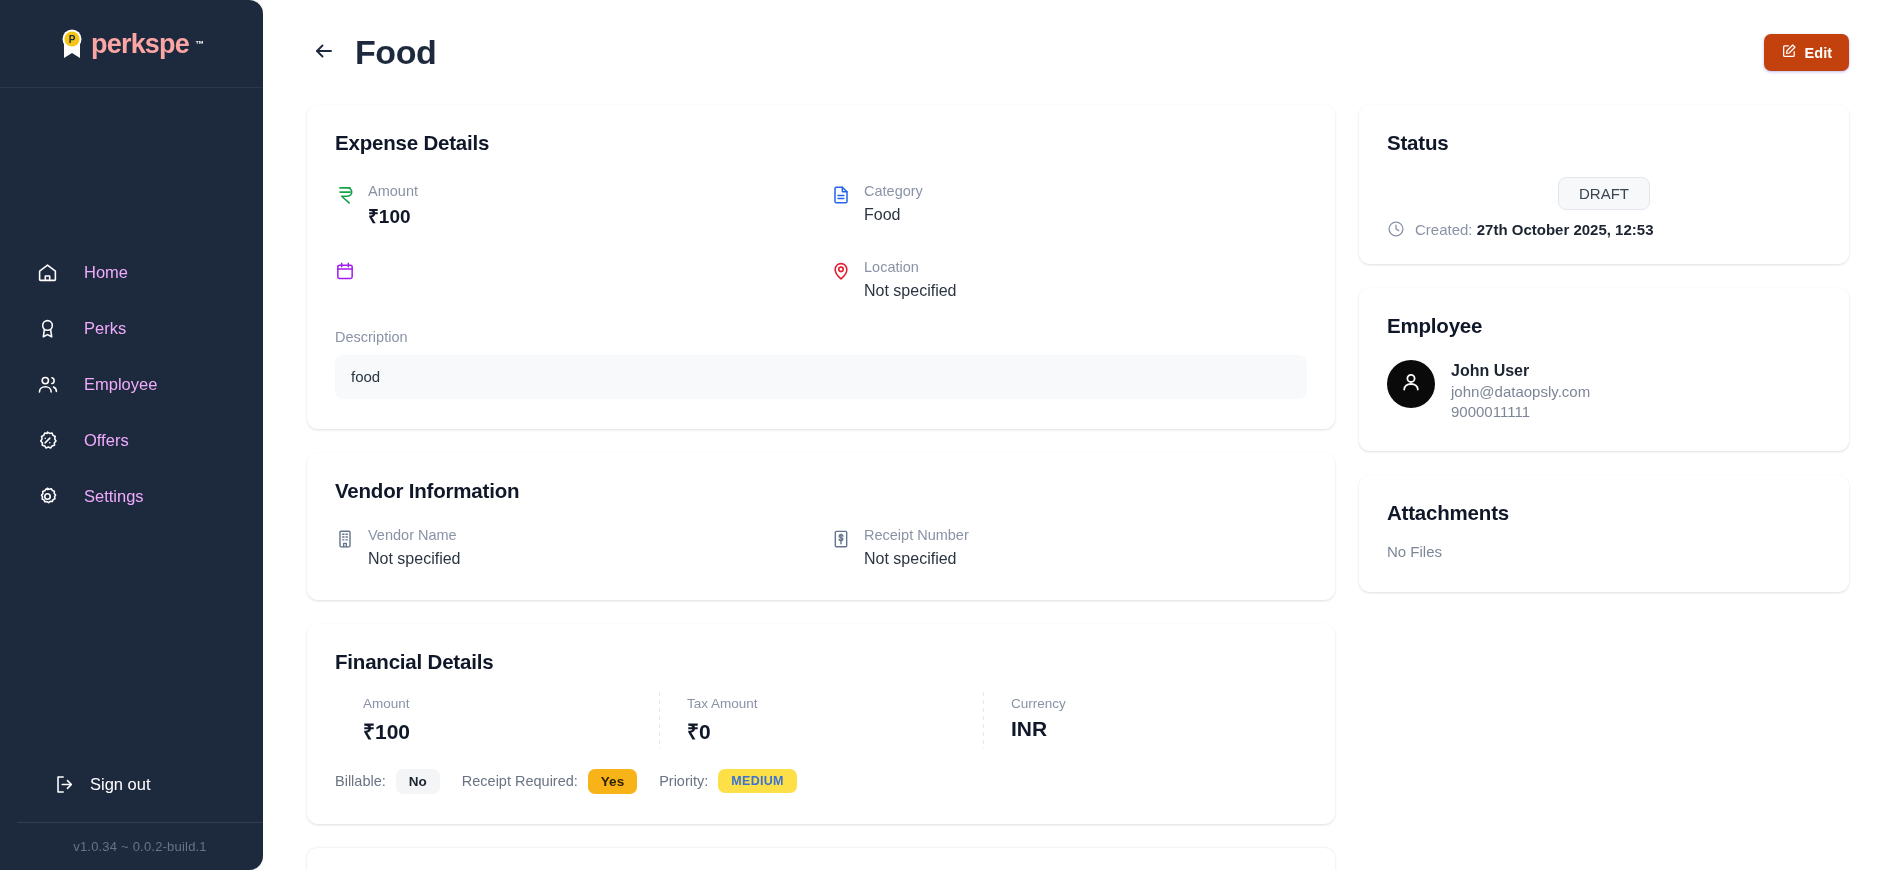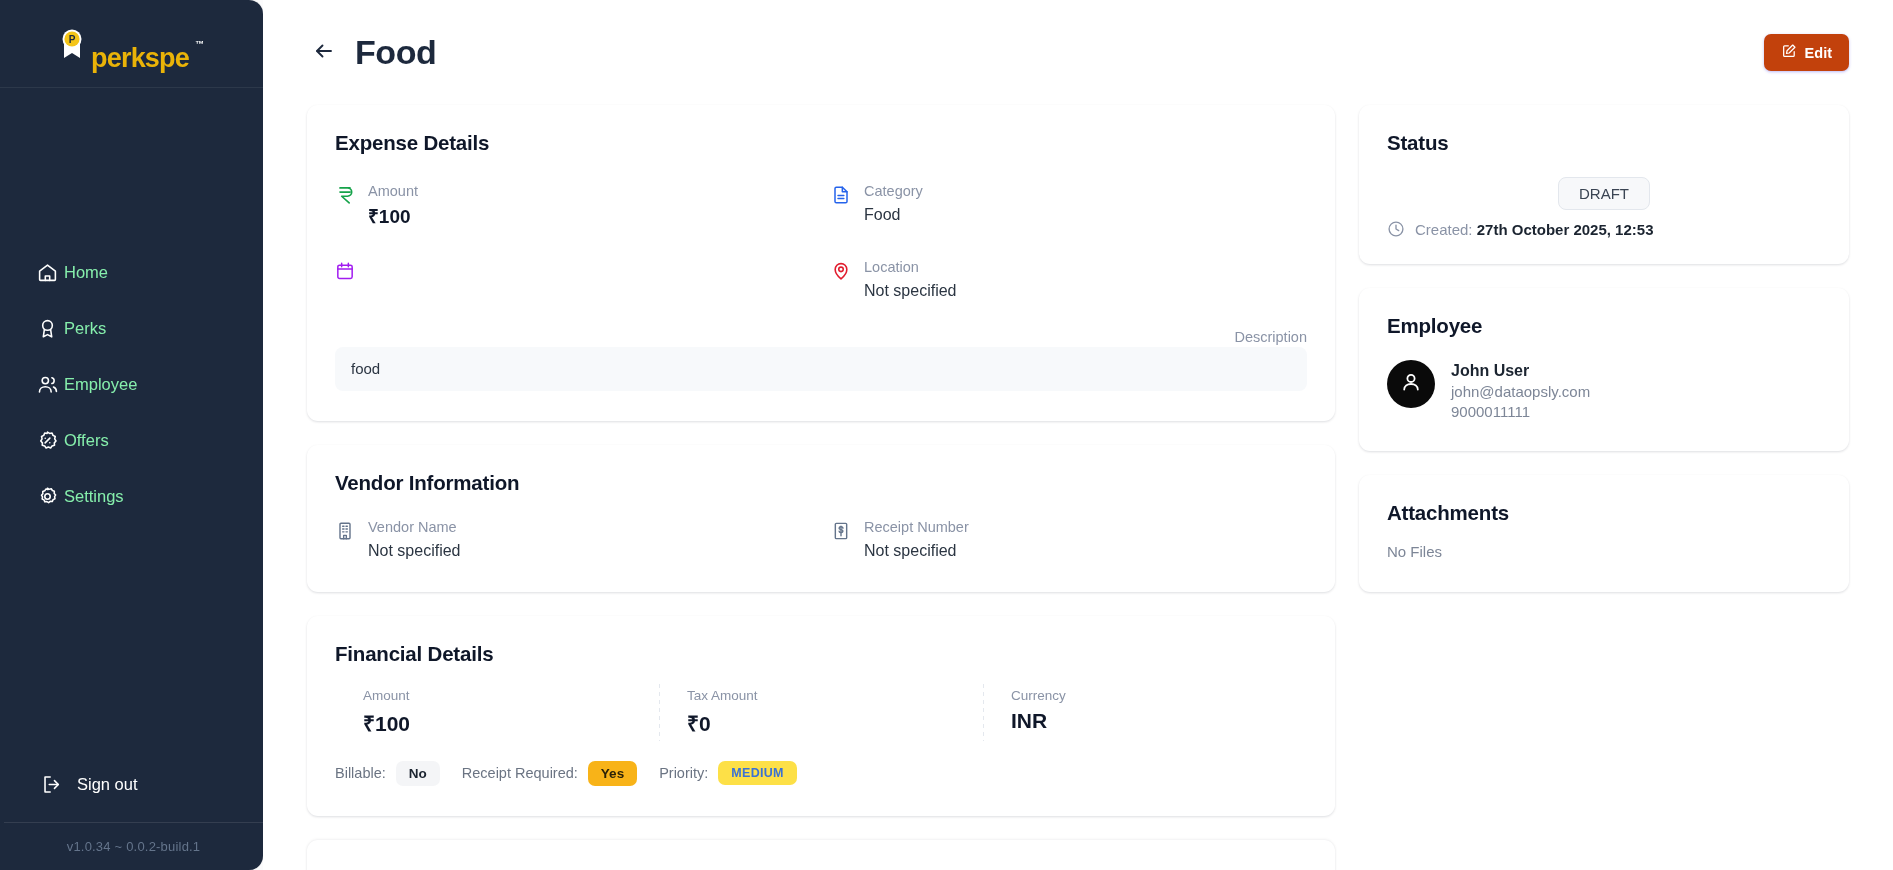--- a/index.html
+++ b/index.html
@@ -22,45 +22,45 @@
     box-shadow: 0 0 0 1px rgba(0,0,0,0.04);
   }
   .logo-area {
     height: 88px; flex: 0 0 88px;
     display: flex; align-items: center; justify-content: center;
     border-bottom: 1px solid rgba(255,255,255,0.07);
   }
   .logo-wrap { display: flex; align-items: center; gap: 6px; }
   .logo-badge { position: relative; width: 26px; height: 32px; display:block; }
   .logo-text {
-    color: #eab308; font-size: 27px; font-weight: 800;
+    color: #fca5a5; font-size: 27px; font-weight: 800;
     letter-spacing: -0.8px; line-height: 1;
-    position: relative; top: 15px;
+    position: relative; top: 1px;
   }
   .logo-tm { color:#fff; font-size: 9px; vertical-align: super; font-weight:700; }
 
   .nav { flex: 1 1 auto; padding-top: 162px; }
   .nav-item {
     position: relative;
-    display: flex; align-items: center; gap: 6px;
+    display: flex; align-items: center; gap: 26px;
     height: 44px; margin: 0 20px 12px 20px;
     padding-left: 17px;
     border-radius: 8px;
-    color: #86efac; font-size: 16.5px; font-weight: 500;
+    color: #f0abfc; font-size: 16.5px; font-weight: 500;
     cursor: pointer;
   }
   .nav-item.active { background: #46556e; }
   .nav-item.active:before {
     content: ""; position: absolute; left: -4px; top: 1px;
     width: 4px; height: 42px; border-radius: 3px; background: #5a8fd6;
   }
   .nav-icon { width: 21px; height: 21px; flex: 0 0 21px; display:block; color: #ffffff; }
   .nav-icon svg { width: 21px; height: 21px; display: block; }
 
-  .sidebar-foot { padding: 0 0 0 4px; }
+  .sidebar-foot { padding: 0 0 0 17px; }
   .signout {
     display: flex; align-items: center; gap: 15px;
     height: 44px; margin: 0 20px 16px 20px; padding-left: 17px;
     color: #ffffff; font-size: 16.5px; font-weight: 500; cursor: pointer;
   }
   .version {
     border-top: 1px solid rgba(255,255,255,0.10);
     height: 48px; display: flex; align-items: center; justify-content: center;
     color: #64748b; font-size: 13px; letter-spacing: 0.2px;
   }
@@ -109,21 +109,21 @@
   .grid2 { display: grid; grid-template-columns: 1fr 1fr; row-gap: 26px; column-gap: 20px; }
   .field { display: flex; gap: 13px; align-items: flex-start; }
   .field-ico { width: 20px; height: 20px; flex: 0 0 20px; margin-top: 4px; }
   .field-ico svg { width: 20px; height: 20px; display: block; }
   .field-label { font-size: 14.5px; color: #8a93a6; line-height: 1.45; font-weight: 400; }
   .field-value { font-size: 16px; color: #1b2430; font-weight: 600; line-height: 1.45; margin-top: 1px; }
   .field-value.reg { font-weight: 500; color: #2b3542; }
   .field-value.amt { font-size: 19px; font-weight: 700; color: #0f1729; }
 
   .desc-wrap { margin-top: 27px; }
-  .desc-label { font-size: 14.5px; color: #8a93a6; margin-bottom: 2px; text-align: right; }
+  .desc-label { font-size: 14.5px; color: #8a93a6; margin-bottom: 10px; }
   .desc-box {
     background: #f7f9fb; border-radius: 8px;
     padding: 13px 16px; font-size: 15px; color: #2b3542;
     min-height: 44px; display: flex; align-items: center;
   }
 
   .fin-grid { display: grid; grid-template-columns: 1fr 1fr 1fr; }
   .fin-cell { padding: 0 10px 0 28px; position: relative; }
   .fin-cell + .fin-cell:before {
     content:""; position:absolute; left:0; top: -4px; bottom: -4px; width:1px;

